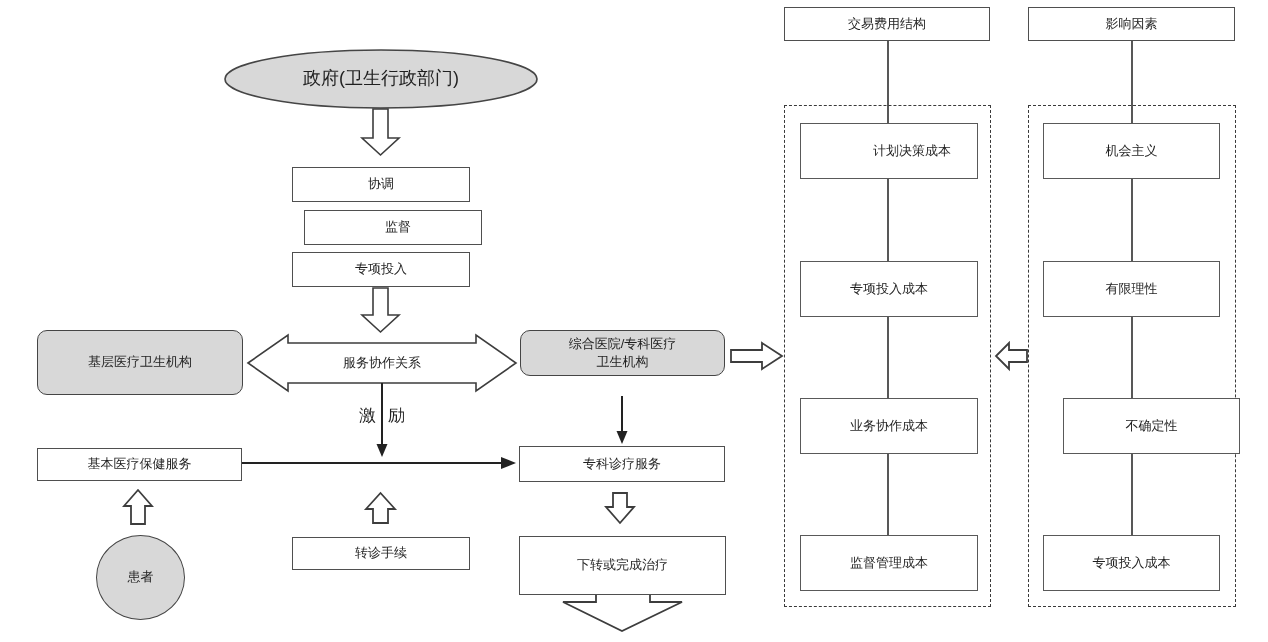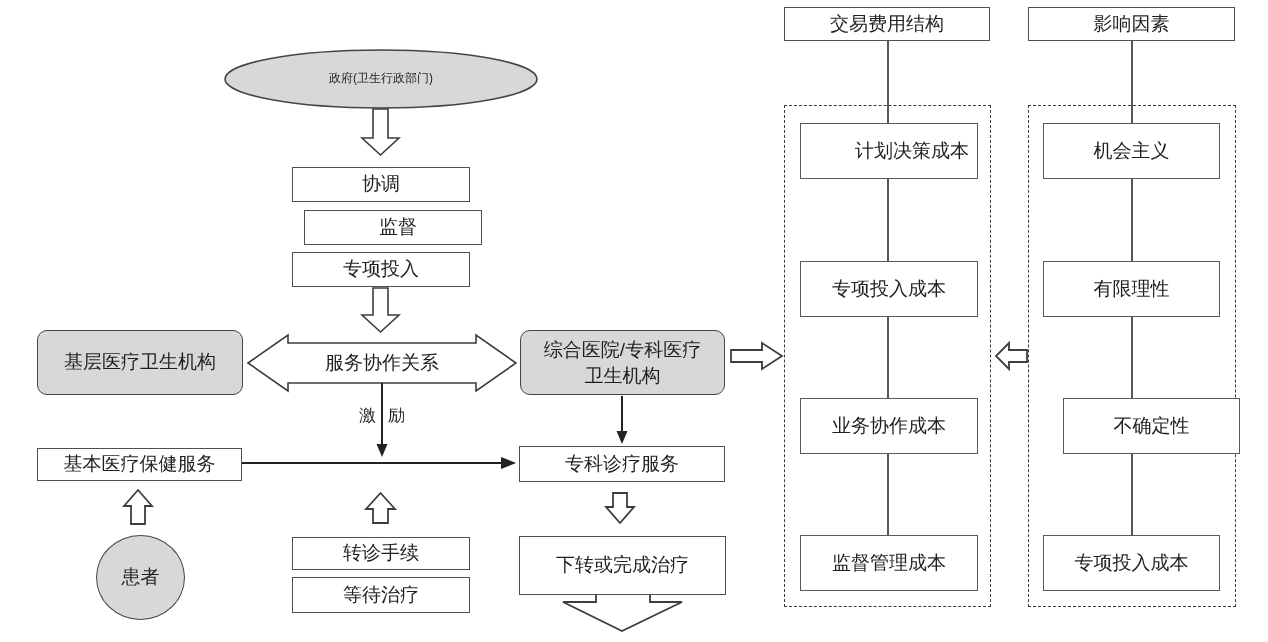--- a/index.html
+++ b/index.html
@@ -3,28 +3,28 @@
 <meta charset="utf-8">
 <style>
   html,body{margin:0;padding:0;background:#fff;}
   #stage{
     position:relative;width:1268px;height:642px;background:#fff;overflow:hidden;
     font-family:"Liberation Sans","DejaVu Sans",sans-serif;color:#1f1f1f;
   }
   #connectors{position:absolute;left:0;top:0;width:1268px;height:642px;}
   .node{
     position:absolute;display:flex;align-items:center;justify-content:center;
-    text-align:center;font-size:19px;line-height:1.3;box-sizing:border-box;
+    text-align:center;font-size:13px;line-height:1.3;box-sizing:border-box;
     white-space:nowrap;
   }
   .box{background:#fff;border:1.5px solid #4f4f4f;}
   .shaded{background:#d8d8d8;border:1.6px solid #454545;border-radius:10px;}
   .plainlabel{background:transparent;border:none;}
   .circle{background:#d8d8d8;border:1.5px solid #454545;border-radius:50%;}
-  .ellipse-label{background:transparent;border:none;font-size:12px;}
+  .ellipse-label{background:transparent;border:none;font-size:18px;}
   .panel-box{background:#fff;border:1.4px solid #595959;}
   .dashed{
     position:absolute;border:1.5px dashed #3a3a3a;box-sizing:border-box;background:transparent;
   }
   .twoline{white-space:normal;flex-direction:column;line-height:1.35;}
   .incentive{gap:12px;font-size:17px;}
 </style>
 </head>
 <body>
 
@@ -76,38 +76,37 @@
   <div class="dashed" style="left:1028px;top:105px;width:208px;height:502px;"></div>
 
   <div class="node ellipse-label" style="left:225px;top:50px;width:312px;height:58px;">政府(卫生行政部门)</div>
 
   <div class="node box" style="left:292px;top:167px;width:178px;height:35px;">协调</div>
   <div class="node box" style="left:304px;top:210px;width:178px;height:35px;padding-left:10px;">监督</div>
   <div class="node box" style="left:292px;top:252px;width:178px;height:35px;">专项投入</div>
 
   <div class="node shaded" style="left:37px;top:330px;width:206px;height:65px;">基层医疗卫生机构</div>
 
-  <div class="node shaded twoline" style="left:520px;top:330px;width:205px;height:65px;">
+  <div class="node shaded twoline" style="left:520px;top:330px;width:205px;height:46px;">
     <span>综合医院/专科医疗</span>
     <span>卫生机构</span>
   </div>
 
   <div class="node plainlabel" style="left:292px;top:346px;width:180px;height:34px;">服务协作关系</div>
 
   <div class="node plainlabel incentive" style="left:344px;top:403px;width:76px;height:26px;">
     <span>激</span>
     <span>励</span>
   </div>
 
   <div class="node box" style="left:37px;top:448px;width:205px;height:33px;font-family:Liberation Serif, serif;">基本医疗保健服务</div>
   <div class="node box" style="left:519px;top:446px;width:206px;height:36px;">专科诊疗服务</div>
   <div class="node box" style="left:519px;top:536px;width:207px;height:59px;">下转或完成治疗</div>
 
   <div class="node box" style="left:292px;top:537px;width:178px;height:33px;">转诊手续</div>
-  <div class="node box" style="left:292px;top:577px;width:178px;height:36px;">等待治疗</div>
 
   <div class="node circle" style="left:96px;top:535px;width:89px;height:85px;">患者</div>
 
   <div class="node box" style="left:784px;top:7px;width:206px;height:34px;">交易费用结构</div>
   <div class="node box" style="left:1028px;top:7px;width:207px;height:34px;">影响因素</div>
 
   <div class="node panel-box" style="left:800px;top:123px;width:178px;height:56px;padding-left:46px;">计划决策成本</div>
   <div class="node panel-box" style="left:800px;top:261px;width:178px;height:56px;">专项投入成本</div>
   <div class="node panel-box" style="left:800px;top:398px;width:178px;height:56px;">业务协作成本</div>
   <div class="node panel-box" style="left:800px;top:535px;width:178px;height:56px;">监督管理成本</div>

